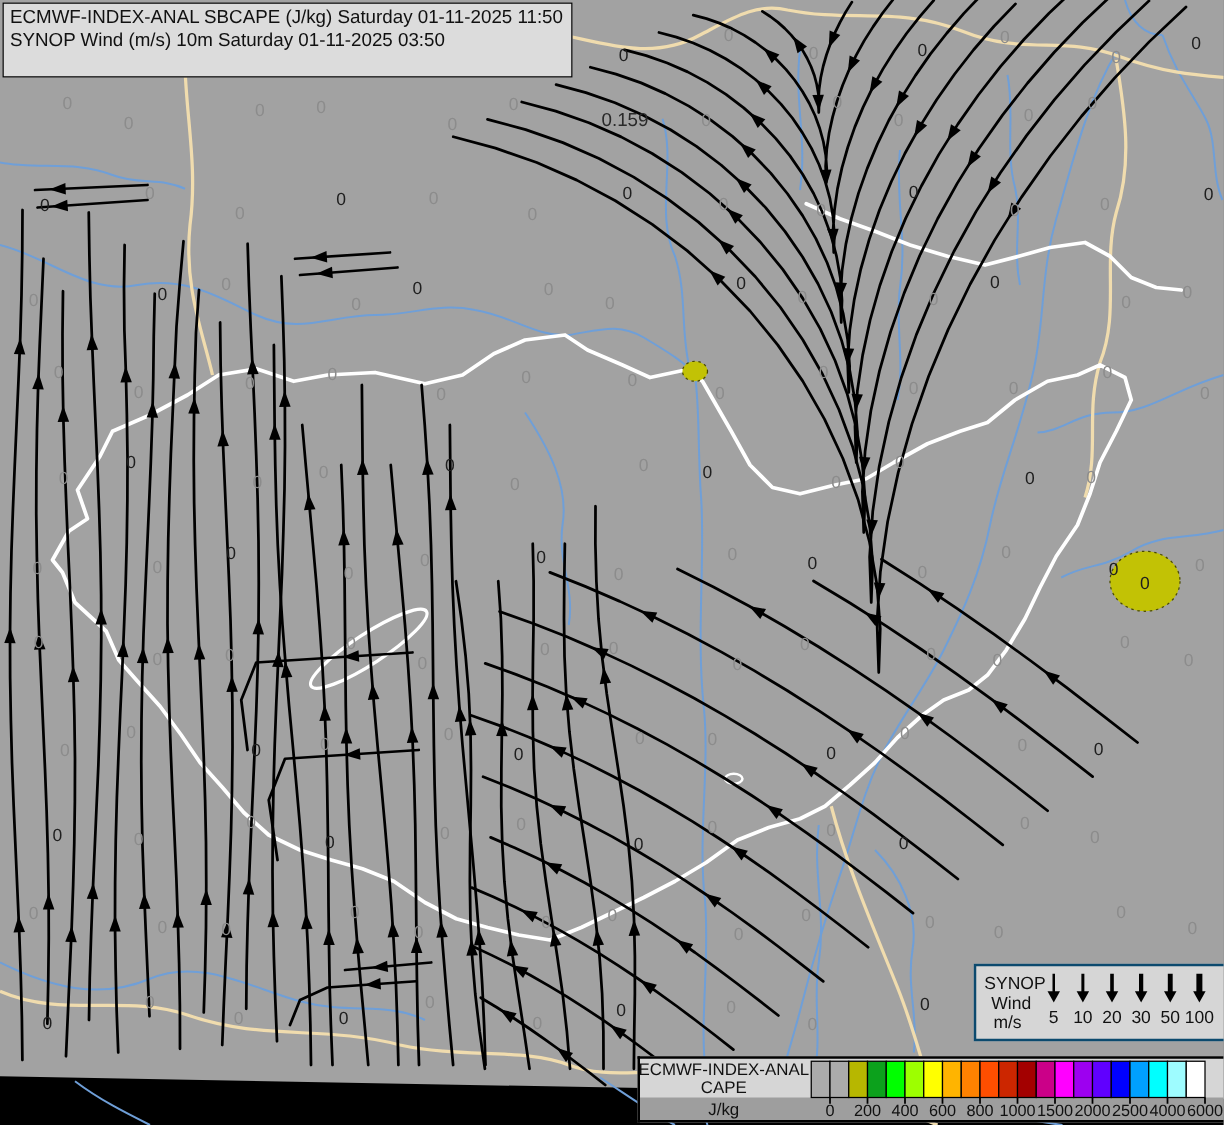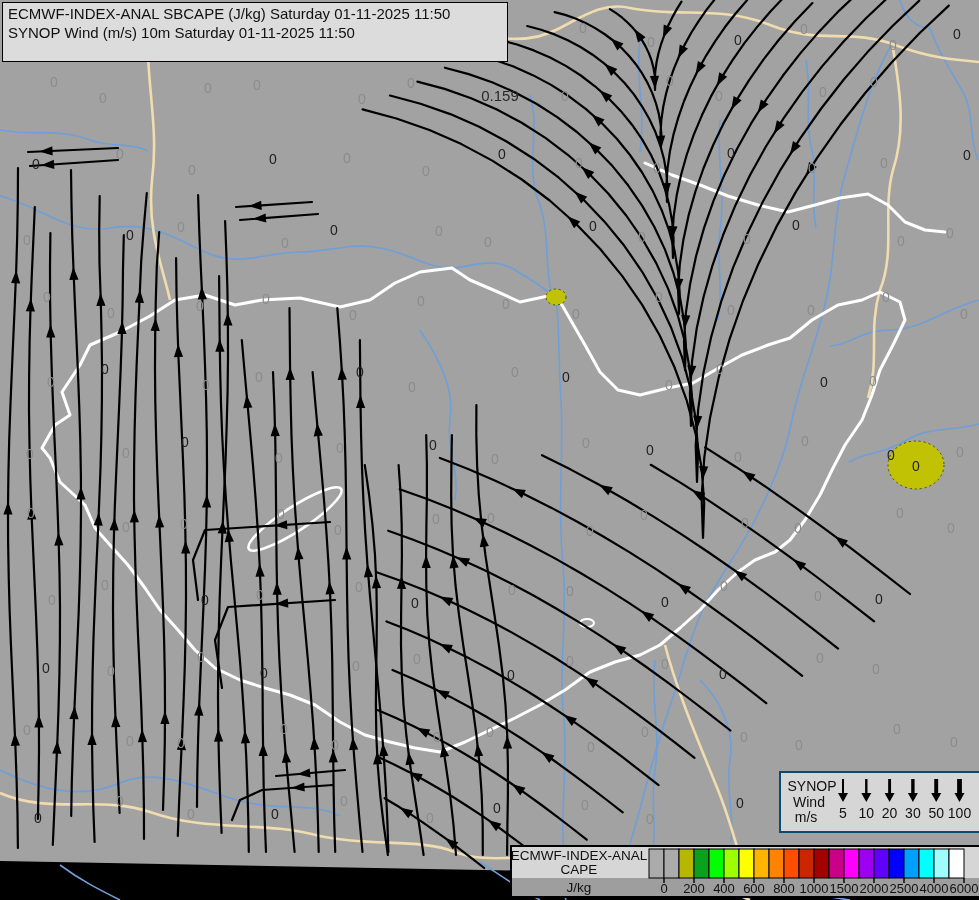--- a/index.html
+++ b/index.html
@@ -1,20 +1,20 @@
 <!DOCTYPE html>
 <html><head>
 <meta charset="utf-8">
 <style>
   html,body{margin:0;padding:0;background:#888;}
   #stage{position:relative;width:979px;height:900px;overflow:hidden;
          background:#a2a2a2;font-family:"Liberation Sans",sans-serif;}
   #mapsvg{position:absolute;left:0;top:0;}
   .overlay{position:absolute;box-sizing:border-box;}
-  #title-box{left:2px;top:2px;width:506px;height:60px;background:#dcdcdc;
+  #title-box{left:2px;top:2px;width:456px;height:60px;background:#dcdcdc;
              border:1px solid #000;padding:1px 5px;z-index:5;}
   #title-box .tline{font-size:15px;line-height:19px;color:#111;white-space:nowrap;}
   #wind-legend{left:779px;top:771px;width:210px;height:62px;background:#d6d6d6;
                border:2px solid #0c4a6e;z-index:5;}
   #cape-legend{left:510px;top:845px;width:469px;height:53px;background:#d6d6d6;
                border:2px solid #000;border-right:none;z-index:5;}
 </style>
 </head>
 <body>
 
@@ -383,21 +383,21 @@
         <text x="951" y="533" font-size="14" text-anchor="middle" fill="#8c8c8c" font-family="&quot;Liberation Sans&quot;,sans-serif">0</text>
         <text x="954" y="747" font-size="14" text-anchor="middle" fill="#8c8c8c" font-family="&quot;Liberation Sans&quot;,sans-serif">0</text>
         <text x="956" y="806" font-size="14" text-anchor="middle" fill="#1f1f1f" font-family="&quot;Liberation Sans&quot;,sans-serif">0</text>
         <text x="916" y="471" font-size="14" text-anchor="middle" fill="#1f1f1f" font-family="&quot;Liberation Sans&quot;,sans-serif">0</text>
         <text x="500" y="101" font-size="15" text-anchor="middle" fill="#2a2a2a" font-family="&quot;Liberation Sans&quot;,sans-serif">0.159</text>
       </g>
     </svg>
 
   <div id="title-box" class="overlay">
     <div class="tline">ECMWF-INDEX-ANAL SBCAPE (J/kg) Saturday 01-11-2025 11:50</div>
-    <div class="tline">SYNOP Wind (m/s) 10m Saturday 01-11-2025 11:50</div>
+    <div class="tline">SYNOP Wind (m/s) 10m Saturday 01-11-2025 03:50</div>
   </div>
 
   <div id="wind-legend" class="overlay">
     <svg id="windsvg" width="194" height="58">
         <text x="31" y="18" font-size="14" text-anchor="middle" fill="#111" font-family="&quot;Liberation Sans&quot;,sans-serif">SYNOP</text>
         <text x="28" y="34" font-size="14" text-anchor="middle" fill="#111" font-family="&quot;Liberation Sans&quot;,sans-serif">Wind</text>
         <text x="25" y="49" font-size="14" text-anchor="middle" fill="#111" font-family="&quot;Liberation Sans&quot;,sans-serif">m/s</text>
         <g>
           <line x1="62" y1="6" x2="62" y2="24" stroke="#000" stroke-width="2"></line>
           <polygon points="57,20 67,20 62,29" fill="#000"></polygon>

